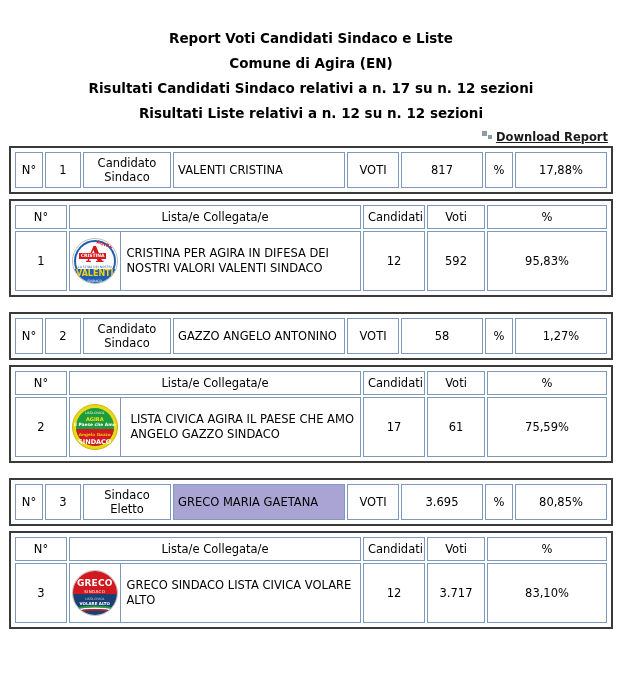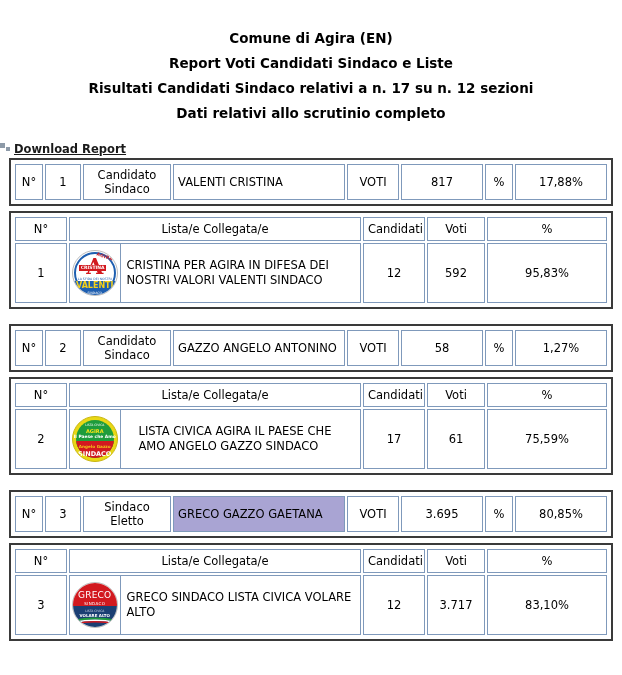--- a/index.html
+++ b/index.html
@@ -34,22 +34,22 @@
     text-align: center;
     font-weight: bold;
     font-size: 13.5px;
     line-height: 25px;
     margin-top: 26px;
   }
   .title-block div { white-space: nowrap; }
 
   
   .download-row {
+    text-align: right;
     padding-right: 14px;
-    margin-top: 12px;
     height: 16px;
     white-space: nowrap;
   }
   .broken-img-icon {
     display: inline-block;
     width: 11px;
     height: 11px;
     position: relative;
     vertical-align: -1px;
     margin-right: 3px;
@@ -198,21 +198,21 @@
   .logo-greco .top {
     position: absolute; left: 0; right: 0; top: 0; height: 23px;
     background: #d2191f;
   }
   .logo-greco .bot {
     position: absolute; left: 0; right: 0; bottom: 0; height: 21px;
     background: #1b3f73;
   }
   .logo-greco .g1 {
     position: absolute; left: 0; right: 0; top: 8px; text-align: center;
-    font-size: 9px; line-height: 9px; color: #ffffff; font-weight: normal;
+    font-size: 9px; line-height: 9px; color: #ffffff; font-weight: bold;
     letter-spacing: 0.2px;
   }
   .logo-greco .g2 {
     position: absolute; left: 0; right: 0; top: 18px; text-align: center;
     font-size: 4px; line-height: 5px; color: #ffffff; letter-spacing: 0.4px;
   }
   .logo-greco .g3 {
     position: absolute; left: 0; right: 0; top: 26px; text-align: center;
     font-size: 3px; line-height: 4px; color: #cfd9e8;
   }
@@ -224,24 +224,24 @@
     position: absolute; left: -4px; right: -4px; bottom: 2px; height: 10px;
   }
 </style>
 </head>
 <body>
 
 <div class="page">
 
 
   <div class="title-block">
+    <div>Report Voti Candidati Sindaco e Liste</div>
     <div>Comune di Agira (EN)</div>
-    <div>Report Voti Candidati Sindaco e Liste</div>
     <div>Risultati Candidati Sindaco relativi a n. 17 su n. 12 sezioni</div>
-    <div>Dati relativi allo scrutinio completo</div>
+    <div>Risultati Liste relativi a n. 12 su n. 12 sezioni</div>
   </div>
 
   <div class="download-row">
     <span class="broken-img-icon"><i class="a"></i><i class="b"></i></span><a class="download-link" href="#">Download Report</a>
   </div>
 
   <div class="block" style="margin-top:4px;">
     <table class="t">
       <colgroup>
           <col style="width:28px">
@@ -370,21 +370,21 @@
                   <span class="inner">
                           <span class="bot"></span>
                         </span>
                   <span class="t1">LISTA CIVICA</span>
                   <span class="t2">AGIRA</span>
                   <span class="t3">Il Paese che Amo</span>
                   <span class="t4">Angelo Gazzo</span>
                   <span class="t5">SINDACO</span>
                 </span>
               </td>
-              <td class="list-name" style="border:0;padding:0 0 0 18px">LISTA CIVICA AGIRA IL PAESE CHE AMO ANGELO GAZZO SINDACO</td>
+              <td class="list-name" style="border:0;padding:0 0 0 10px">LISTA CIVICA AGIRA IL PAESE CHE AMO ANGELO GAZZO SINDACO</td>
             </tr>
           </tbody>
               </table>
         </td>
         <td class="c">17</td>
         <td class="c">61</td>
         <td class="c">75,59%</td>
       </tr>
     </tbody>
       </table>
@@ -400,21 +400,21 @@
           <col style="width:52px">
           <col style="width:82px">
           <col style="width:28px">
           <col style="width:92px">
         </colgroup>
       <tbody>
           <tr class="cand-row">
         <td class="hd">N°</td>
         <td class="c">3</td>
         <td class="hd cand-lbl">Sindaco Eletto</td>
-        <td class="cand-name elected">GRECO GAZZO GAETANA</td>
+        <td class="cand-name elected">GRECO MARIA GAETANA</td>
         <td class="hd">VOTI</td>
         <td class="c">3.695</td>
         <td class="hd">%</td>
         <td class="c">80,85%</td>
       </tr>
     </tbody>
       </table>
   </div>
 
   <div class="block" style="margin-top:5px;">

